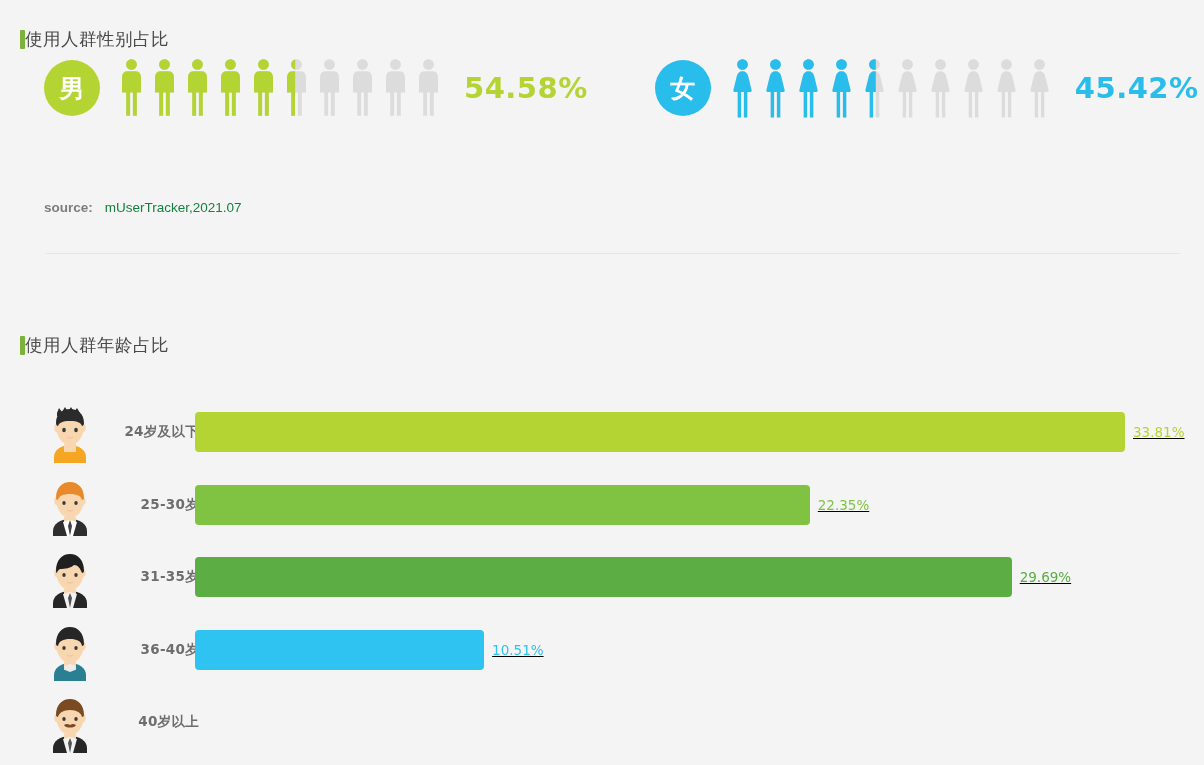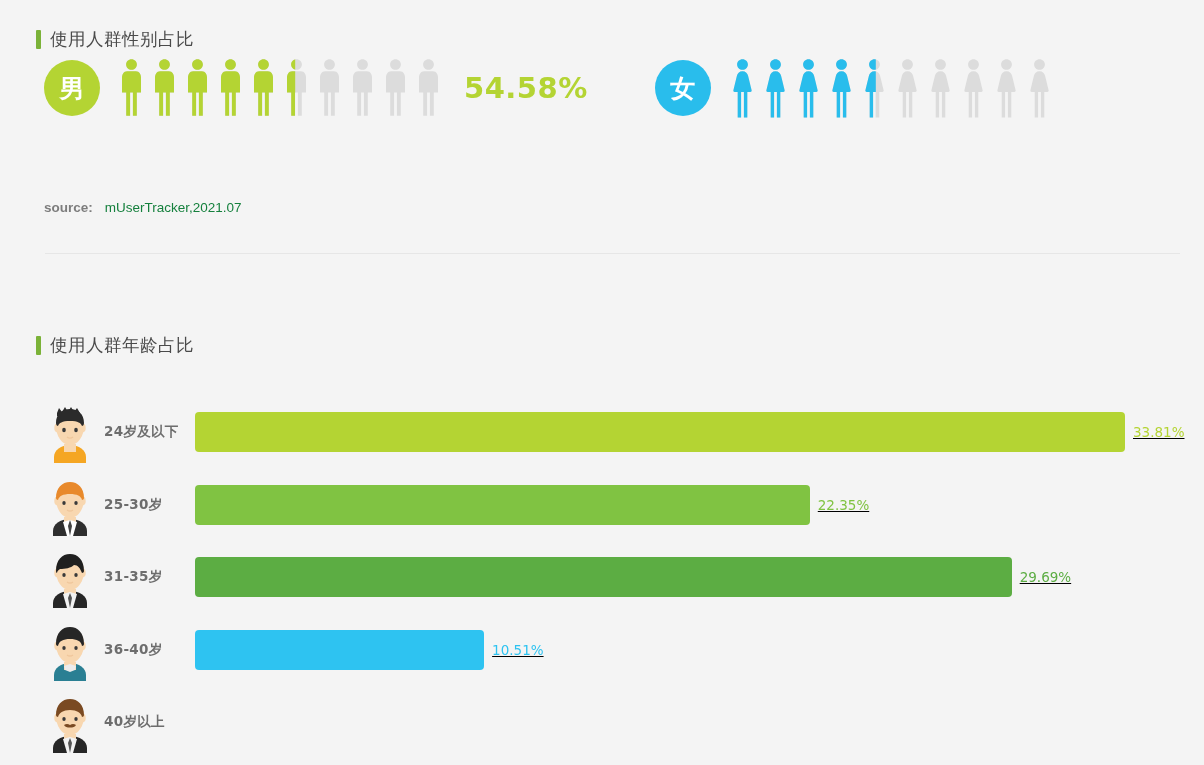--- a/index.html
+++ b/index.html
@@ -12,22 +12,21 @@
     background: #f4f4f4;
     font-family: "Liberation Sans", "DejaVu Sans", sans-serif;
     overflow: hidden;
     position: relative;
   }
 
   
   .section-title {
     display: flex;
     align-items: center;
-    gap: 9px;
-    padding-left: 36px;
+    padding-left: 20px;
   }
   .title-bar {
     width: 5px;
     height: 19px;
     background: #7bb238;
     border-radius: 1px;
     display: block;
   }
   .title-text {
     font-size: 17.5px;
@@ -112,20 +111,21 @@
   
   #age-section { position: absolute; top: 333px; left: 0; width: 1204px; }
 
   #age-chart { position: absolute; top: 396px; left: 0; width: 1204px; }
 
   .age-row {
     height: 72.5px;
     display: flex;
     align-items: center;
     position: relative;
+    text-align: right;
   }
   .avatar {
     width: 52px;
     height: 62px;
     margin-left: 44px;
     flex: none;
     display: block;
   }
   .age-label {
     font-size: 13.5px;
@@ -345,20 +345,21 @@
         </svg>
         <svg class="person-icon" viewBox="0 0 31 62">
           <defs>
             <clipPath id="female-icon-strip-clip-9">
               <rect x="0" y="0" width="0" height="62"></rect>
             </clipPath>
           </defs>
           <path d="M15.5 2.2c-3.0 0-5.4 2.4-5.4 5.3s2.4 5.3 5.4 5.3 5.4-2.4 5.4-5.3-2.4-5.3-5.4-5.3z M24.6 33.2l-3.4-14.0c-0.6-2.8-2.5-4.9-5.7-4.9s-5.1 2.1-5.7 4.9l-3.4 14.0c-0.2 1.0 0.4 1.7 1.3 1.7h3.0v25.6h3.4v-25.6h2.8v25.6h3.4v-25.6h3.0c0.9 0 1.5-0.7 1.3-1.7z" fill="#dcdcdc"></path>
         </svg>
       </div>
+    <div class="gender-pct" id="gender-pct-female">45.42%</div>
   </div>
 
 </div>
 
 <div id="source-line">
   <span id="source-label">source:</span>
   <span id="source-value">mUserTracker,2021.07</span>
 </div>
 
 <div id="section-divider"></div>

